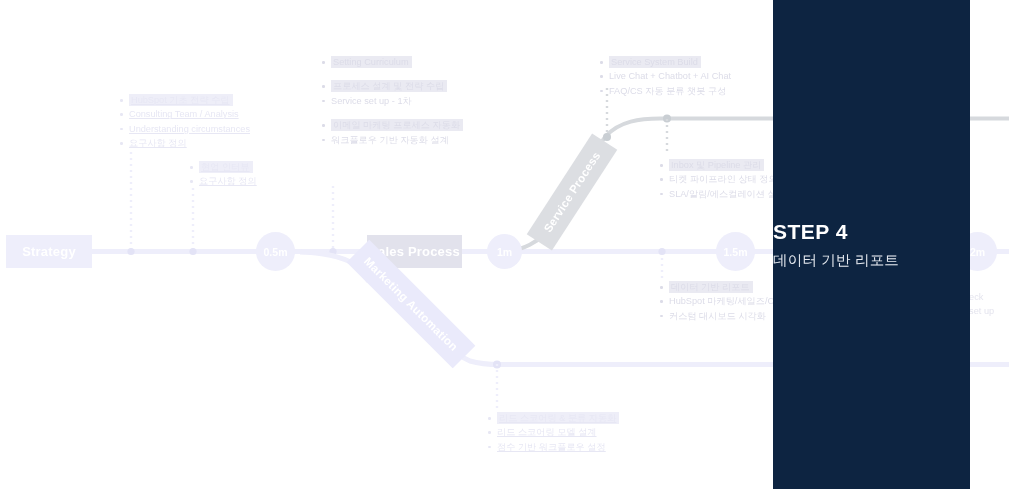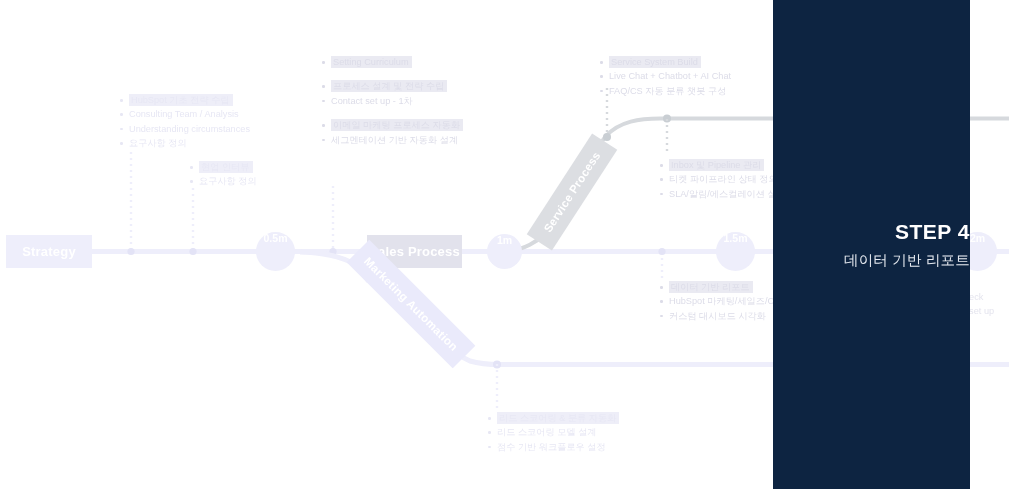--- a/index.html
+++ b/index.html
@@ -27,41 +27,41 @@
     position: absolute;
     left: 0; top: 6px;
     width: 2.6px; height: 2.6px;
     background: #dcdce8;
     border-radius: 50%;
   }
   .note .line.hl > span { background: #eaeaf2; padding: 1px 3px 1px 2px; }
   .note .gap { height: 10px; }
 
   
-  .note.lav .line { color: #e7e7f4; }
+  .note.lav .line { color: #e7e7f4; text-decoration: underline; }
   .note.lav .line::before { background: #e7e7f4; }
   .note.lav .line.hl > span { background: #eeeef8; }
 
   
   .mbox {
     position: absolute;
     display: flex; align-items: center; justify-content: center;
     color: #ffffff;
     font-weight: 600;
     letter-spacing: .2px;
   }
   .mbox.strategy { background: #eeeefb; font-size: 13px; }
   .mbox.sales { background: #e2e2ec; font-size: 13px; }
 
   
   .node {
     position: absolute;
     border-radius: 50%;
     background: #eeeefb;
-    display: flex; justify-content: center;
+    display: flex; align-items: center; justify-content: center;
     color: #ffffff;
     font-size: 10.5px;
     font-weight: 700;
   }
 
   
   .diag {
     position: absolute;
     display: flex; align-items: center; justify-content: center;
     color: #ffffff;
@@ -72,21 +72,21 @@
   }
   .diag.ma { background: #eaeafb; }
   .diag.sp { background: #dcdee2; }
 
   
   .step-panel {
     position: absolute;
     left: 773px; top: 0; width: 197px; height: 489px;
     background: #0d2441;
     display: flex; flex-direction: column;
-    align-items: flex-end; justify-content: center;
+    align-items: flex-start; justify-content: center;
     z-index: 40;
   }
   .step-panel .step-num {
     color: #ffffff;
     font-size: 21px;
     font-weight: 700;
     letter-spacing: .5px;
     margin-bottom: 7px;
   }
   .step-panel .step-sub {
@@ -170,24 +170,24 @@
 
   <div class="note lav" style="left:190px; top:160px;">
     <div class="line hl"><span>현업 인터뷰</span></div>
     <div class="line"><span>요구사항 정의</span></div>
   </div>
 
   <div class="note" style="left:322px; top:55px;">
     <div class="line hl"><span>Setting Curriculum</span></div>
     <div class="gap"></div>
     <div class="line hl"><span>프로세스 설계 및 전략 수립</span></div>
-    <div class="line"><span>Contact set up - 1차</span></div>
+    <div class="line"><span>Service set up - 1차</span></div>
     <div class="gap"></div>
     <div class="line hl"><span>이메일 마케팅 프로세스 자동화</span></div>
-    <div class="line"><span>세그멘테이션 기반 자동화 설계</span></div>
+    <div class="line"><span>워크플로우 기반 자동화 설계</span></div>
   </div>
 
   <div class="note" style="left:600px; top:55px;">
     <div class="line hl"><span>Service System Build</span></div>
     <div class="line"><span>Live Chat + Chatbot + AI Chat</span></div>
     <div class="line"><span>FAQ/CS 자동 분류 챗봇 구성</span></div>
   </div>
 
   <div class="note" style="left:660px; top:158px;">
     <div class="line hl"><span>Inbox 및 Pipeline 관리</span></div>

